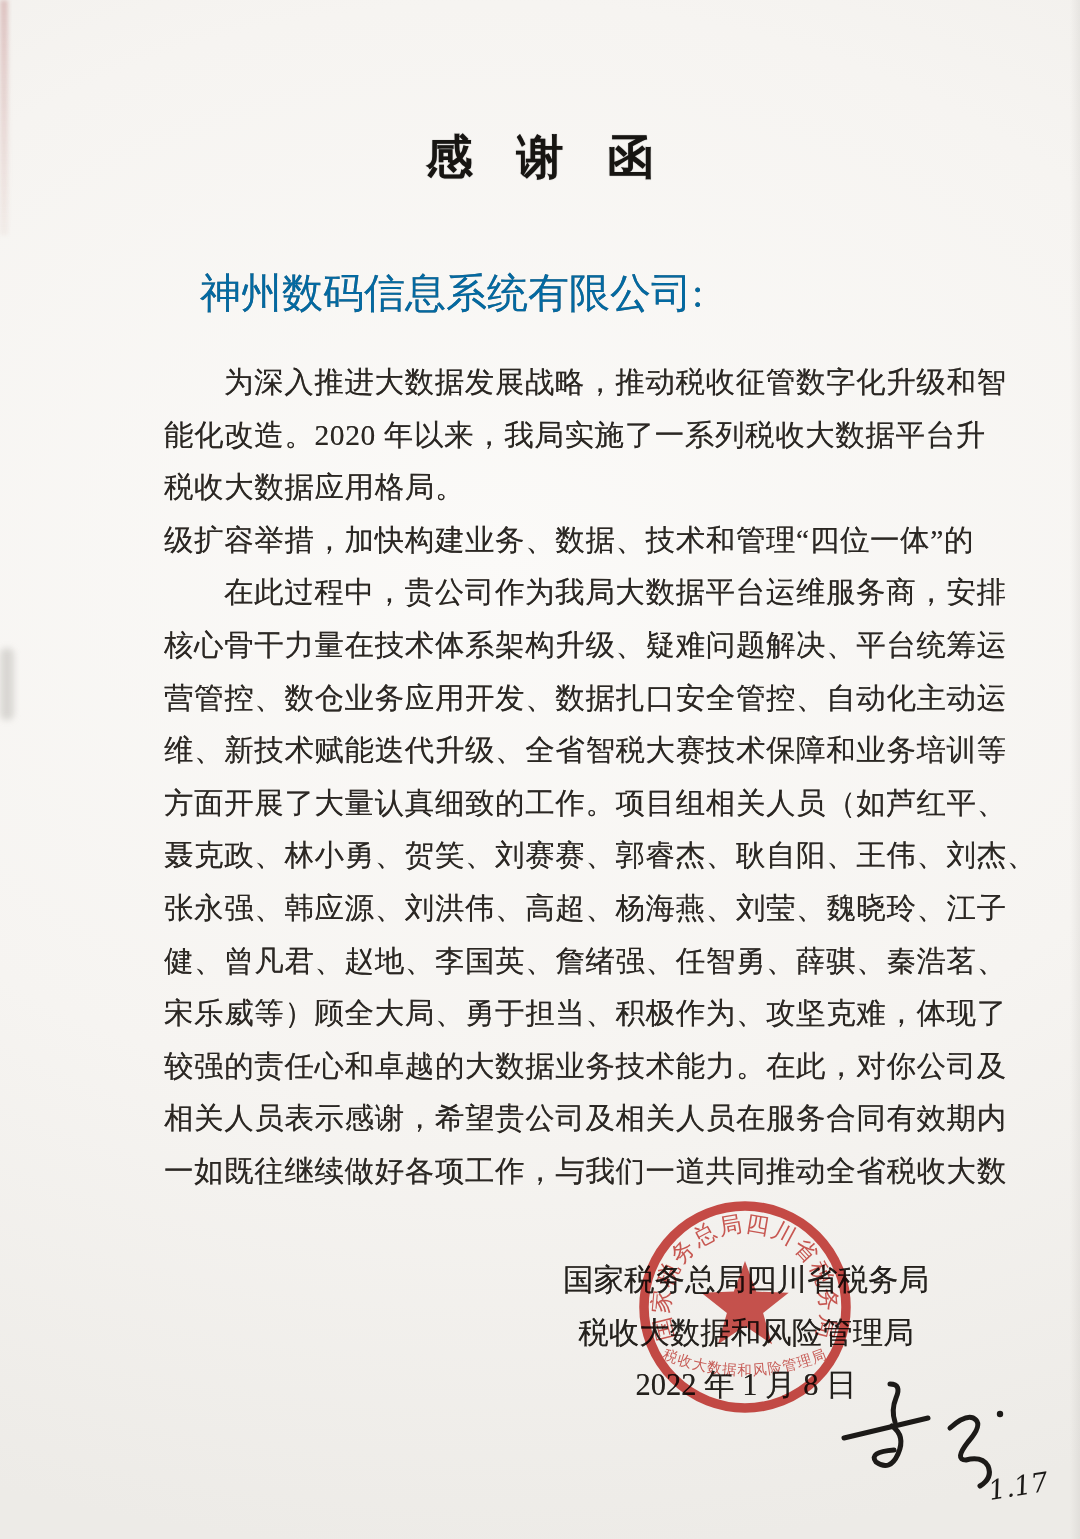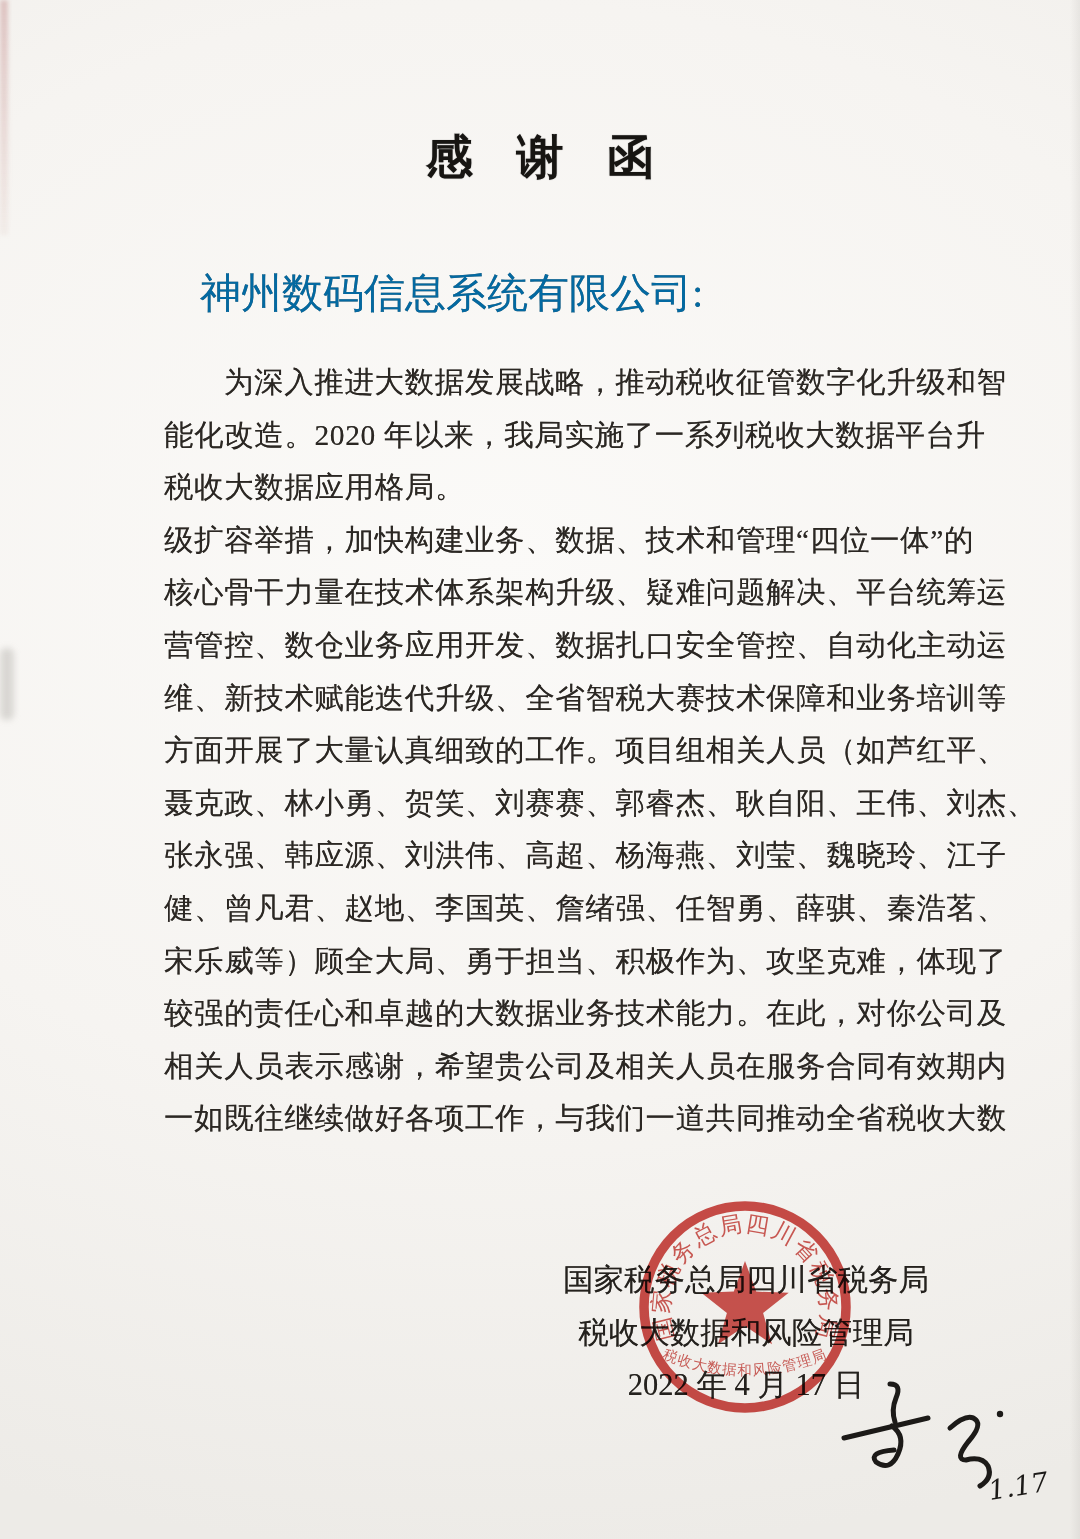--- a/index.html
+++ b/index.html
@@ -62,37 +62,38 @@
 
 <div class="doc-title">感 谢 函</div>
 
 <div class="recipient">神州数码信息系统有限公司:</div>
 
 <div class="body-block">
   <div class="body-line indent">为深入推进大数据发展战略，推动税收征管数字化升级和智</div>
   <div class="body-line">能化改造。2020 年以来，我局实施了一系列税收大数据平台升</div>
   <div class="body-line">税收大数据应用格局。</div>
   <div class="body-line">级扩容举措，加快构建业务、数据、技术和管理“四位一体”的</div>
+  <div class="body-line indent">在此过程中，贵公司作为我局大数据平台运维服务商，安排</div>
   <div class="body-line">核心骨干力量在技术体系架构升级、疑难问题解决、平台统筹运</div>
   <div class="body-line">营管控、数仓业务应用开发、数据扎口安全管控、自动化主动运</div>
   <div class="body-line">维、新技术赋能迭代升级、全省智税大赛技术保障和业务培训等</div>
   <div class="body-line">方面开展了大量认真细致的工作。项目组相关人员（如芦红平、</div>
   <div class="body-line">聂克政、林小勇、贺笑、刘赛赛、郭睿杰、耿自阳、王伟、刘杰、</div>
   <div class="body-line">张永强、韩应源、刘洪伟、高超、杨海燕、刘莹、魏晓玲、江子</div>
   <div class="body-line">健、曾凡君、赵地、李国英、詹绪强、任智勇、薛骐、秦浩茗、</div>
   <div class="body-line">宋乐威等）顾全大局、勇于担当、积极作为、攻坚克难，体现了</div>
   <div class="body-line">较强的责任心和卓越的大数据业务技术能力。在此，对你公司及</div>
   <div class="body-line">相关人员表示感谢，希望贵公司及相关人员在服务合同有效期内</div>
   <div class="body-line">一如既往继续做好各项工作，与我们一道共同推动全省税收大数</div>
 </div>
 
 <div class="signoff">
   <div>国家税务总局四川省税务局</div>
   <div>税收大数据和风险管理局</div>
-  <div>2022 年 4 月 17 日</div>
+  <div>2022 年 1 月 8 日</div>
 </div>
 
 <svg id="seal" viewBox="-128 -128 256 256">
   <defs>
     <path id="ringPath" d="M -73,22 A 76,76 0 1 1 73,22" fill="none"></path>
     <path id="innerPath" d="M -80,52 Q 0,84 80,52" fill="none"></path>
   </defs>
   <circle r="101" fill="none" stroke="#c5302a" stroke-width="9.5" opacity="0.92"></circle>
   <polygon points="0,-46 11.2,-15.4 43.7,-14.2 18.1,5.9 27,37.2 0,19 -27,37.2 -18.1,5.9 -43.7,-14.2 -11.2,-15.4" fill="#c5302a" opacity="0.88"></polygon>
   <text font-size="23" fill="#c5302a" opacity="0.85" letter-spacing="2" font-family="Liberation Serif, DejaVu Serif, serif">

